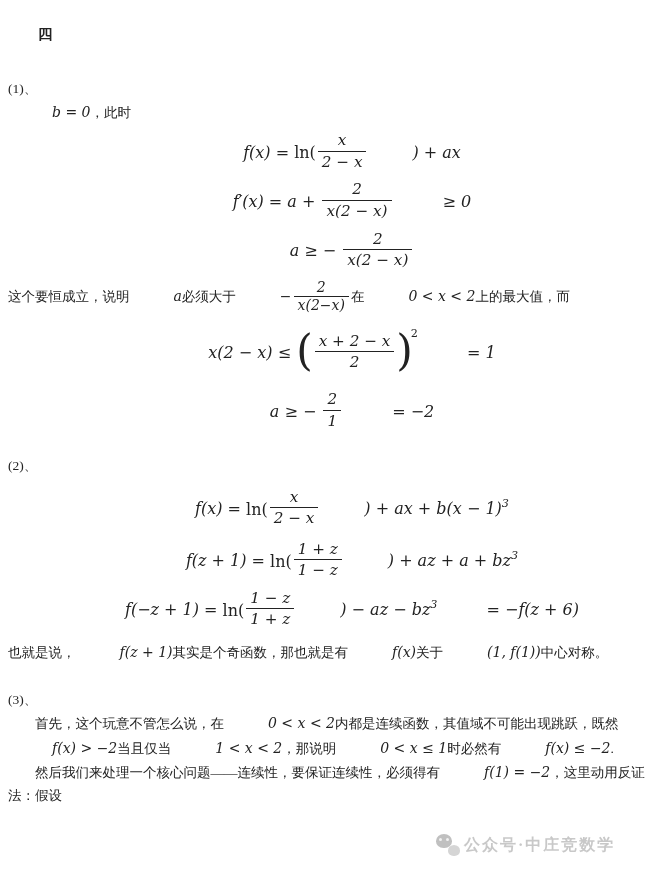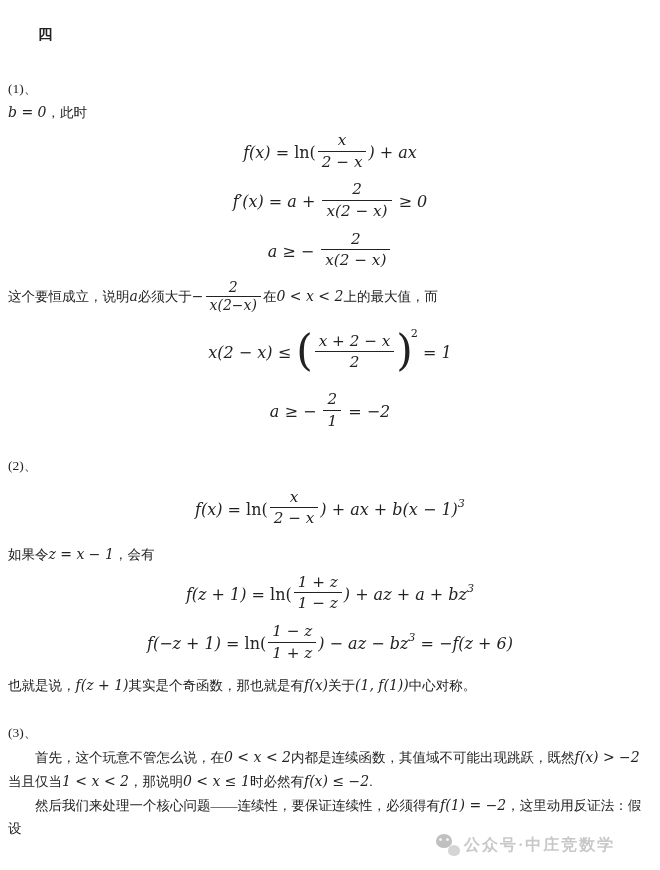--- a/index.html
+++ b/index.html
@@ -32,21 +32,21 @@
   .part{position:relative;z-index:1;}
   .part-label{font-size:13.5px;}
   .lbl1{margin-top:30px;}
   .lbl2{margin-top:22px;}
   .lbl3{margin-top:24px;}
   p.para{margin:0;}
   .mt6{margin-top:5px;}
   .indent1{margin-left:28px;}
   .indent2{text-indent:2em;}
   
-  .mi{font-family:"DejaVu Serif","Liberation Serif",serif;font-style:italic;}
+  .mi{font-family:"DejaVu Serif","Liberation Serif",serif;font-style:italic;margin-left:44px;}
   .mr{font-family:"DejaVu Serif","Liberation Serif",serif;font-style:normal;}
   .para .mi,.para .mr{font-size:14px;}
   .formula{
     text-align:center;
     font-family:"DejaVu Serif","Liberation Serif",serif;
     font-size:16px;
     margin:9px 0;
     line-height:1.25;
   }
   .f-tall{margin:12px 0;}
@@ -117,21 +117,20 @@
     <div class="formula"><span class="mi">f′(x) = a + </span><span class="frac mi"><span class="fnum">2</span><span class="fden">x(2 − x)</span></span><span class="mi"> ≥ 0</span></div>
     <div class="formula"><span class="mi">a ≥ − </span><span class="frac mi"><span class="fnum">2</span><span class="fden">x(2 − x)</span></span></div>
     <p class="para mt6"><span class="cn">这个要恒成立，说明</span><span class="mi">a</span><span class="cn">必须大于</span><span class="mi">−</span><span class="frac mi sfrac"><span class="fnum">2</span><span class="fden">x(2−x)</span></span><span class="cn">在</span><span class="mi">0 &lt; x &lt; 2</span><span class="cn">上的最大值，而</span></p>
     <div class="formula f-tall"><span class="mi">x(2 − x) ≤ </span><span class="bigp mr">(</span><span class="frac mi"><span class="fnum">x + 2 − x</span><span class="fden">2</span></span><span class="bigp mr">)</span><span class="sup supb mr">2</span><span class="mi"> = 1</span></div>
     <div class="formula"><span class="mi">a ≥ − </span><span class="frac mi"><span class="fnum">2</span><span class="fden">1</span></span><span class="mi"> = −2</span></div>
   </div>
 
   <div class="part">
     <div class="part-label lbl2">(2)、</div>
     <div class="formula f-tall"><span class="mi">f(x) = </span><span class="mr">ln(</span><span class="frac mi"><span class="fnum">x</span><span class="fden">2 − x</span></span><span class="mi">) + ax + b(x − 1)</span><span class="sup mr">3</span></div>
-    <p class="para"><span class="cn">如果令</span><span class="mi">z = x − 1</span><span class="cn">，会有</span></p>
     <div class="formula"><span class="mi">f(z + 1) = </span><span class="mr">ln(</span><span class="frac mi"><span class="fnum">1 + z</span><span class="fden">1 − z</span></span><span class="mi">) + az + a + bz</span><span class="sup mr">3</span></div>
     <div class="formula"><span class="mi">f(−z + 1) = </span><span class="mr">ln(</span><span class="frac mi"><span class="fnum">1 − z</span><span class="fden">1 + z</span></span><span class="mi">) − az − bz</span><span class="sup mr">3</span><span class="mi"> = −f(z + 6)</span></div>
     <p class="para"><span class="cn">也就是说，</span><span class="mi">f(z + 1)</span><span class="cn">其实是个奇函数，那也就是有</span><span class="mi">f(x)</span><span class="cn">关于</span><span class="mi">(1, f(1))</span><span class="cn">中心对称。</span></p>
   </div>
 
   <div class="part">
     <div class="part-label lbl3">(3)、</div>
     <p class="para indent2"><span class="cn">首先，这个玩意不管怎么说，在</span><span class="mi">0 &lt; x &lt; 2</span><span class="cn">内都是连续函数，其值域不可能出现跳跃，既然</span><span class="mi">f(x) &gt; −2</span><span class="cn">当且仅当</span><span class="mi">1 &lt; x &lt; 2</span><span class="cn">，那说明</span><span class="mi">0 &lt; x ≤ 1</span><span class="cn">时必然有</span><span class="mi">f(x) ≤ −2</span><span class="cn">.</span></p>
     <p class="para indent2"><span class="cn">然后我们来处理一个核心问题——连续性，要保证连续性，必须得有</span><span class="mi">f(1) = −2</span><span class="cn">，这里动用反证法：假设</span></p>
 

